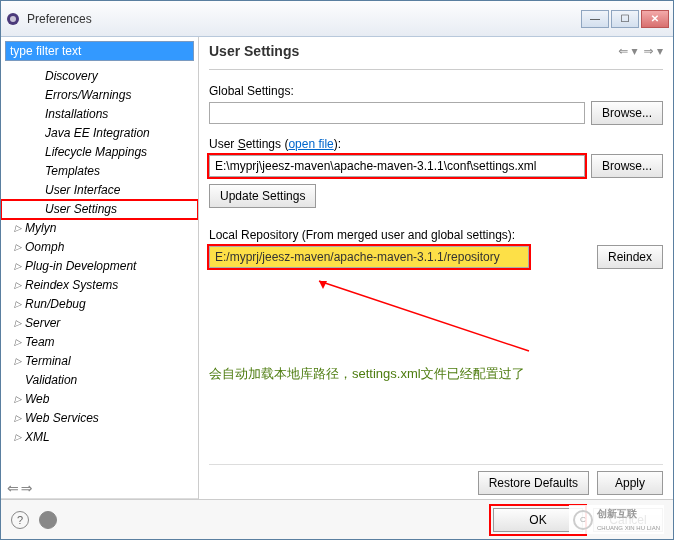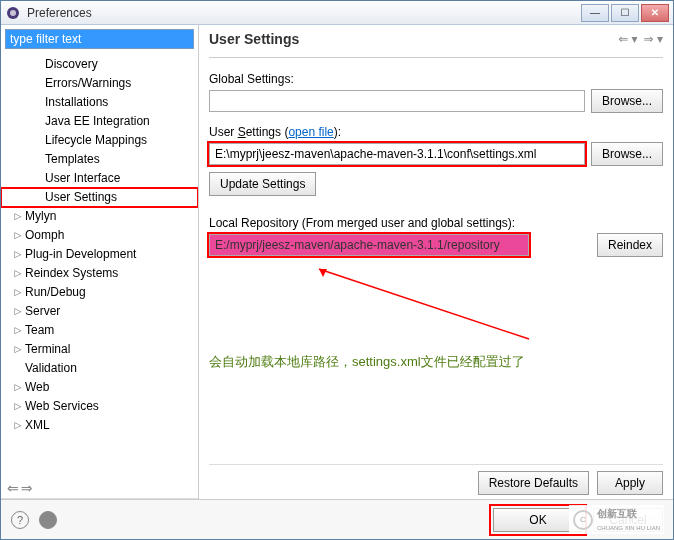--- a/index.html
+++ b/index.html
@@ -1,43 +1,43 @@
 <!DOCTYPE html>
 <html><head>
 <meta charset="utf-8">
 <style>
 * { box-sizing: border-box; margin: 0; padding: 0; }
 body { font-family: "Microsoft YaHei", "Segoe UI", Tahoma, sans-serif; font-size: 12px; background: #f0f0f0; width: 674px; height: 540px; overflow: hidden; }
 .window { width: 674px; height: 540px; background: #fff; border: 1px solid #5a7fa0; display: flex; flex-direction: column; }
-.titlebar { background: linear-gradient(#fdfdfe, #e7ecf3); height: 24px; display: flex; align-items: center; padding: 0 4px; border-bottom: 1px solid #b8c8db; }
+.titlebar { background: linear-gradient(#fdfdfe, #e7ecf3); height: 36px; display: flex; align-items: center; padding: 0 4px; border-bottom: 1px solid #b8c8db; }
 .titlebar .ticon { width: 16px; height: 16px; margin-right: 6px; display: flex; align-items: center; justify-content: center; }
 .titlebar .title { flex: 1; color: #333; }
 .winbtns { display: flex; gap: 2px; }
 .winbtn { width: 28px; height: 18px; border: 1px solid #8fa5c0; background: linear-gradient(#f0f4fa, #d3dfee); display: flex; align-items: center; justify-content: center; font-size: 10px; color: #333; }
 .winbtn.close { background: linear-gradient(#f3aaaa, #d86f6f); border-color: #b55; color: #fff; font-weight: bold; }
 .content { flex: 1; display: flex; min-height: 0; }
 .left { width: 198px; border-right: 1px solid #ccc; display: flex; flex-direction: column; background: #fff; }
 .filter { margin: 4px; padding: 1px 4px; border: 1px solid #7a9ac0; background: #3399ff; color: #fff; font-size: 12px; height: 20px; }
 .tree { flex: 1; overflow: auto; padding: 2px 0; }
-.tree-item { display: flex; align-items: center; padding: 1px 16px; white-space: nowrap; font-size: 12px; color: #000; line-height: 17px; }
+.tree-item { display: flex; align-items: center; padding: 1px 16px; white-space: nowrap; font-size: 12px; color: #000; line-height: 17px; font-style: italic; }
 .tree-item .caret { width: 10px; display: inline-flex; justify-content: center; color: #666; font-size: 9px; margin-right: 2px; }
 .tree-item.d1 { padding-left: 12px; }
 .tree-item.d2 { padding-left: 32px; }
 .tree-item.highlight { outline: 2px solid #f00; outline-offset: -1px; }
 .right { flex: 1; display: flex; flex-direction: column; padding: 6px 10px 4px 10px; background: #fff; }
 .head { display: flex; align-items: center; margin-bottom: 8px; border-bottom: 1px solid #ccc; padding-bottom: 10px; }
 .head h2 { font-size: 14px; font-weight: bold; flex: 1; color: #333; }
 .navbtns { display: flex; gap: 6px; color: #888; font-size: 12px; }
 .navbtn { display: flex; align-items: center; gap: 2px; }
 .label { color: #000; margin: 6px 0 3px 0; }
 .underline { text-decoration: underline; }
 .link { color: #0066cc; text-decoration: underline; cursor: pointer; }
 .row { display: flex; gap: 6px; margin-bottom: 6px; align-items: center; }
 .input { flex: 1; border: 1px solid #aaa; padding: 3px 5px; font-size: 12px; height: 22px; background: #fff; }
-.input.ro { background: #ec4899; color: #333; }
+.input.ro { background: #fde047; color: #333; }
 .input.boxed { outline: 2px solid #f00; }
 .btn { border: 1px solid #999; background: linear-gradient(#fdfdfd, #e5e5e5); padding: 3px 10px; font-size: 12px; height: 24px; cursor: pointer; min-width: 66px; }
 .btn.primary { outline: 2px solid #3399ff; outline-offset: 1px; }
 .btn.boxed-red { outline: 2px solid #f00; outline-offset: 2px; }
 .buttons-bottom { display: flex; justify-content: flex-end; gap: 8px; margin-top: auto; padding-top: 6px; border-top: 1px solid #ddd; }
 .foot { height: 40px; border-top: 1px solid #ccc; display: flex; align-items: center; padding: 0 10px; gap: 10px; background: #f7f7f7; }
 .foot .spacer { flex: 1; }
 .icon-circle { width: 18px; height: 18px; border: 1px solid #888; border-radius: 50%; display: flex; align-items: center; justify-content: center; font-size: 11px; color: #666; }
 .annotation { color: #4d7c0f; font-size: 13px; margin-top: 50px; }
 .arrow-line { position: relative; height: 40px; }

